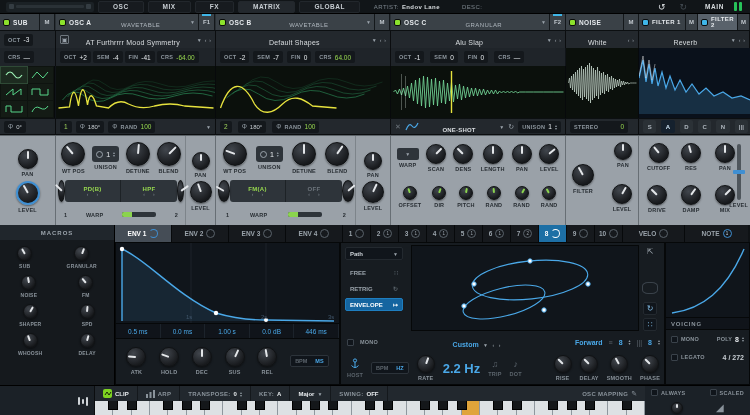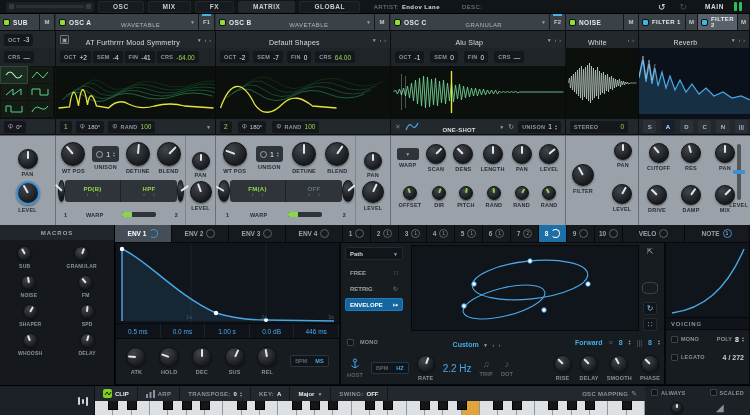--- a/index.html
+++ b/index.html
@@ -952,21 +952,21 @@
           <span class="dlabel" style="color:#5c656d">HOST</span>
         </div>
         <span class="toggle2">
             <span>BPM</span>
             <span class="on">HZ</span>
           </span>
         <div class="kwrap">
             <span class="knob k18" style="--r:200deg"></span>
             <span class="dlabel">RATE</span>
           </div>
-        <span class="bluetxt" style="font-size:10px;font-weight:normal">2.2 Hz</span>
+        <span class="bluetxt" style="font-size:13px;font-weight:bold">2.2 Hz</span>
         <div class="col">
             <span style="color:#5c656d;font-size:9px">♫</span>
             <span class="dlabel" style="color:#5c656d">TRIP</span>
           </div>
         <div class="col">
             <span style="color:#5c656d;font-size:9px">♪</span>
             <span class="dlabel" style="color:#5c656d">DOT</span>
           </div>
         <span class="grow"></span>
         <div class="kwrap">

